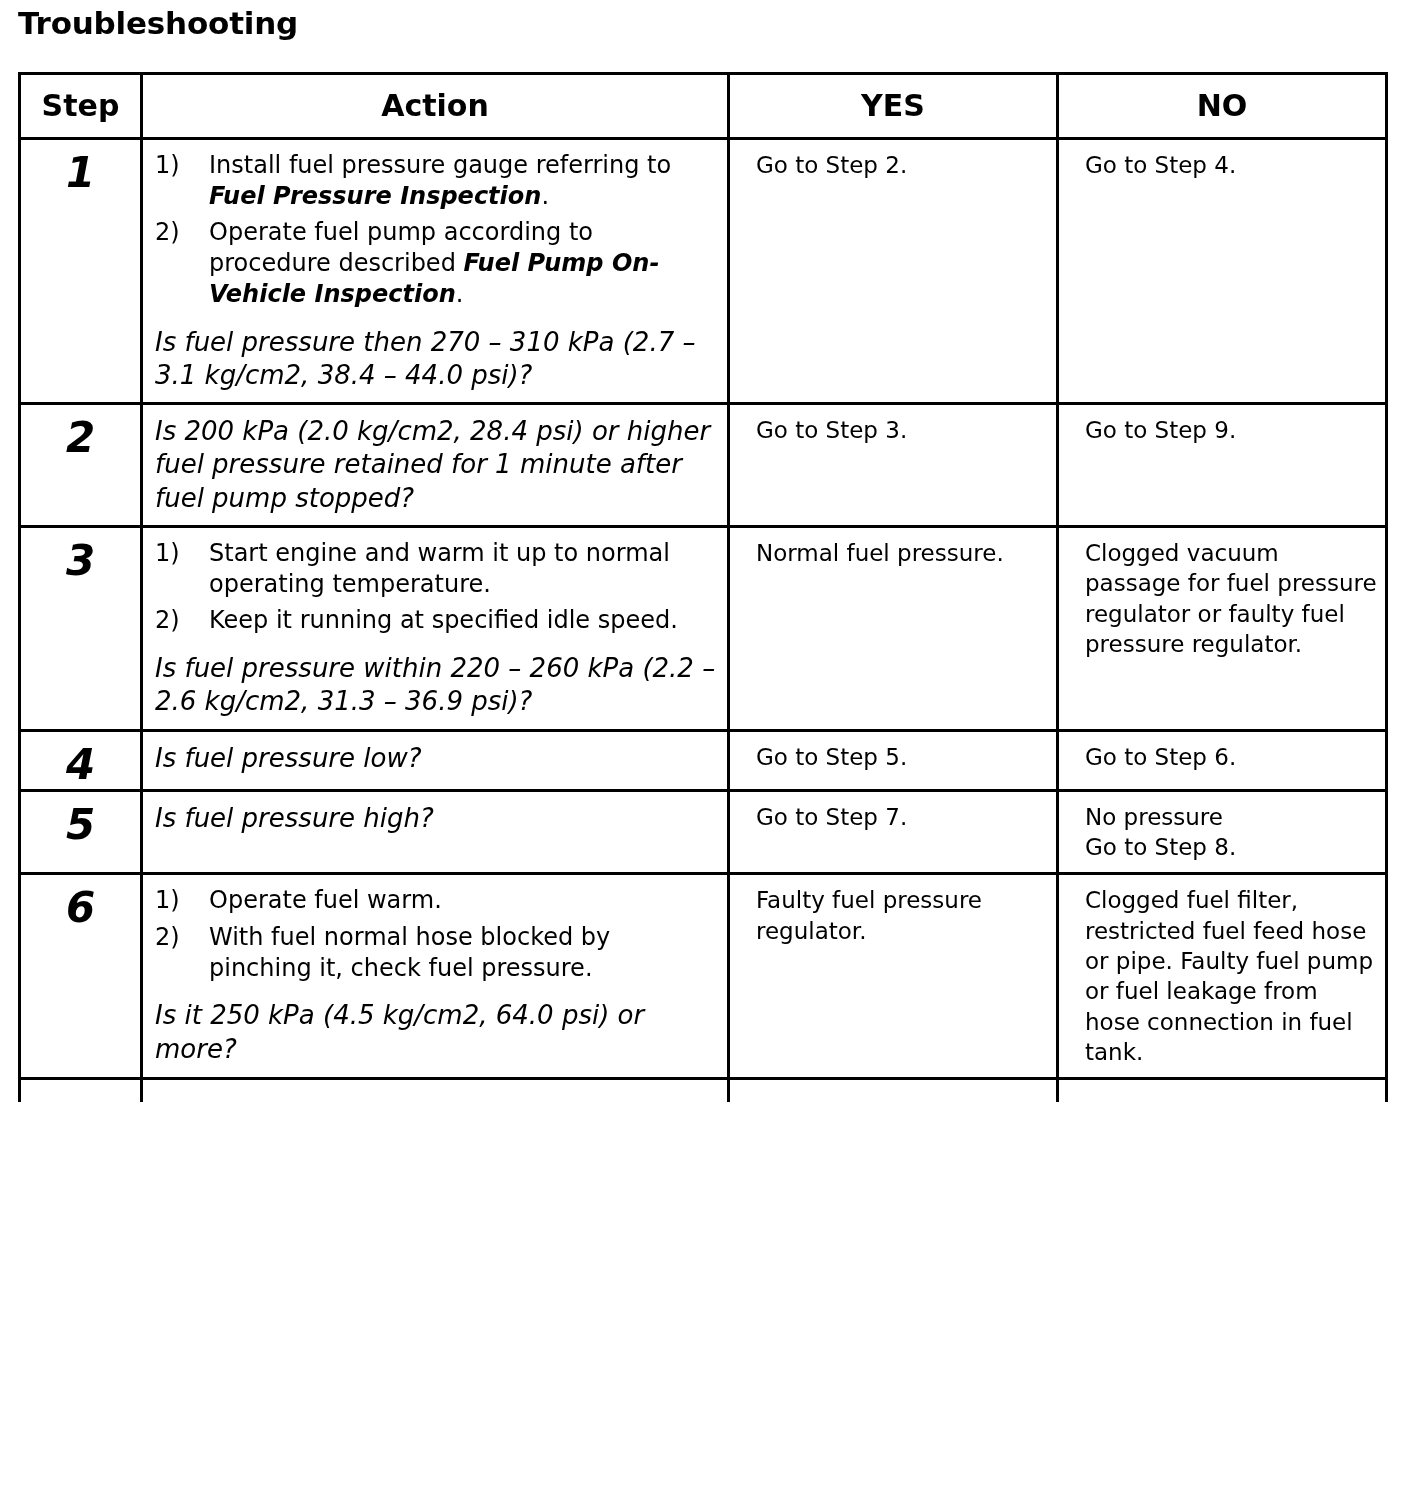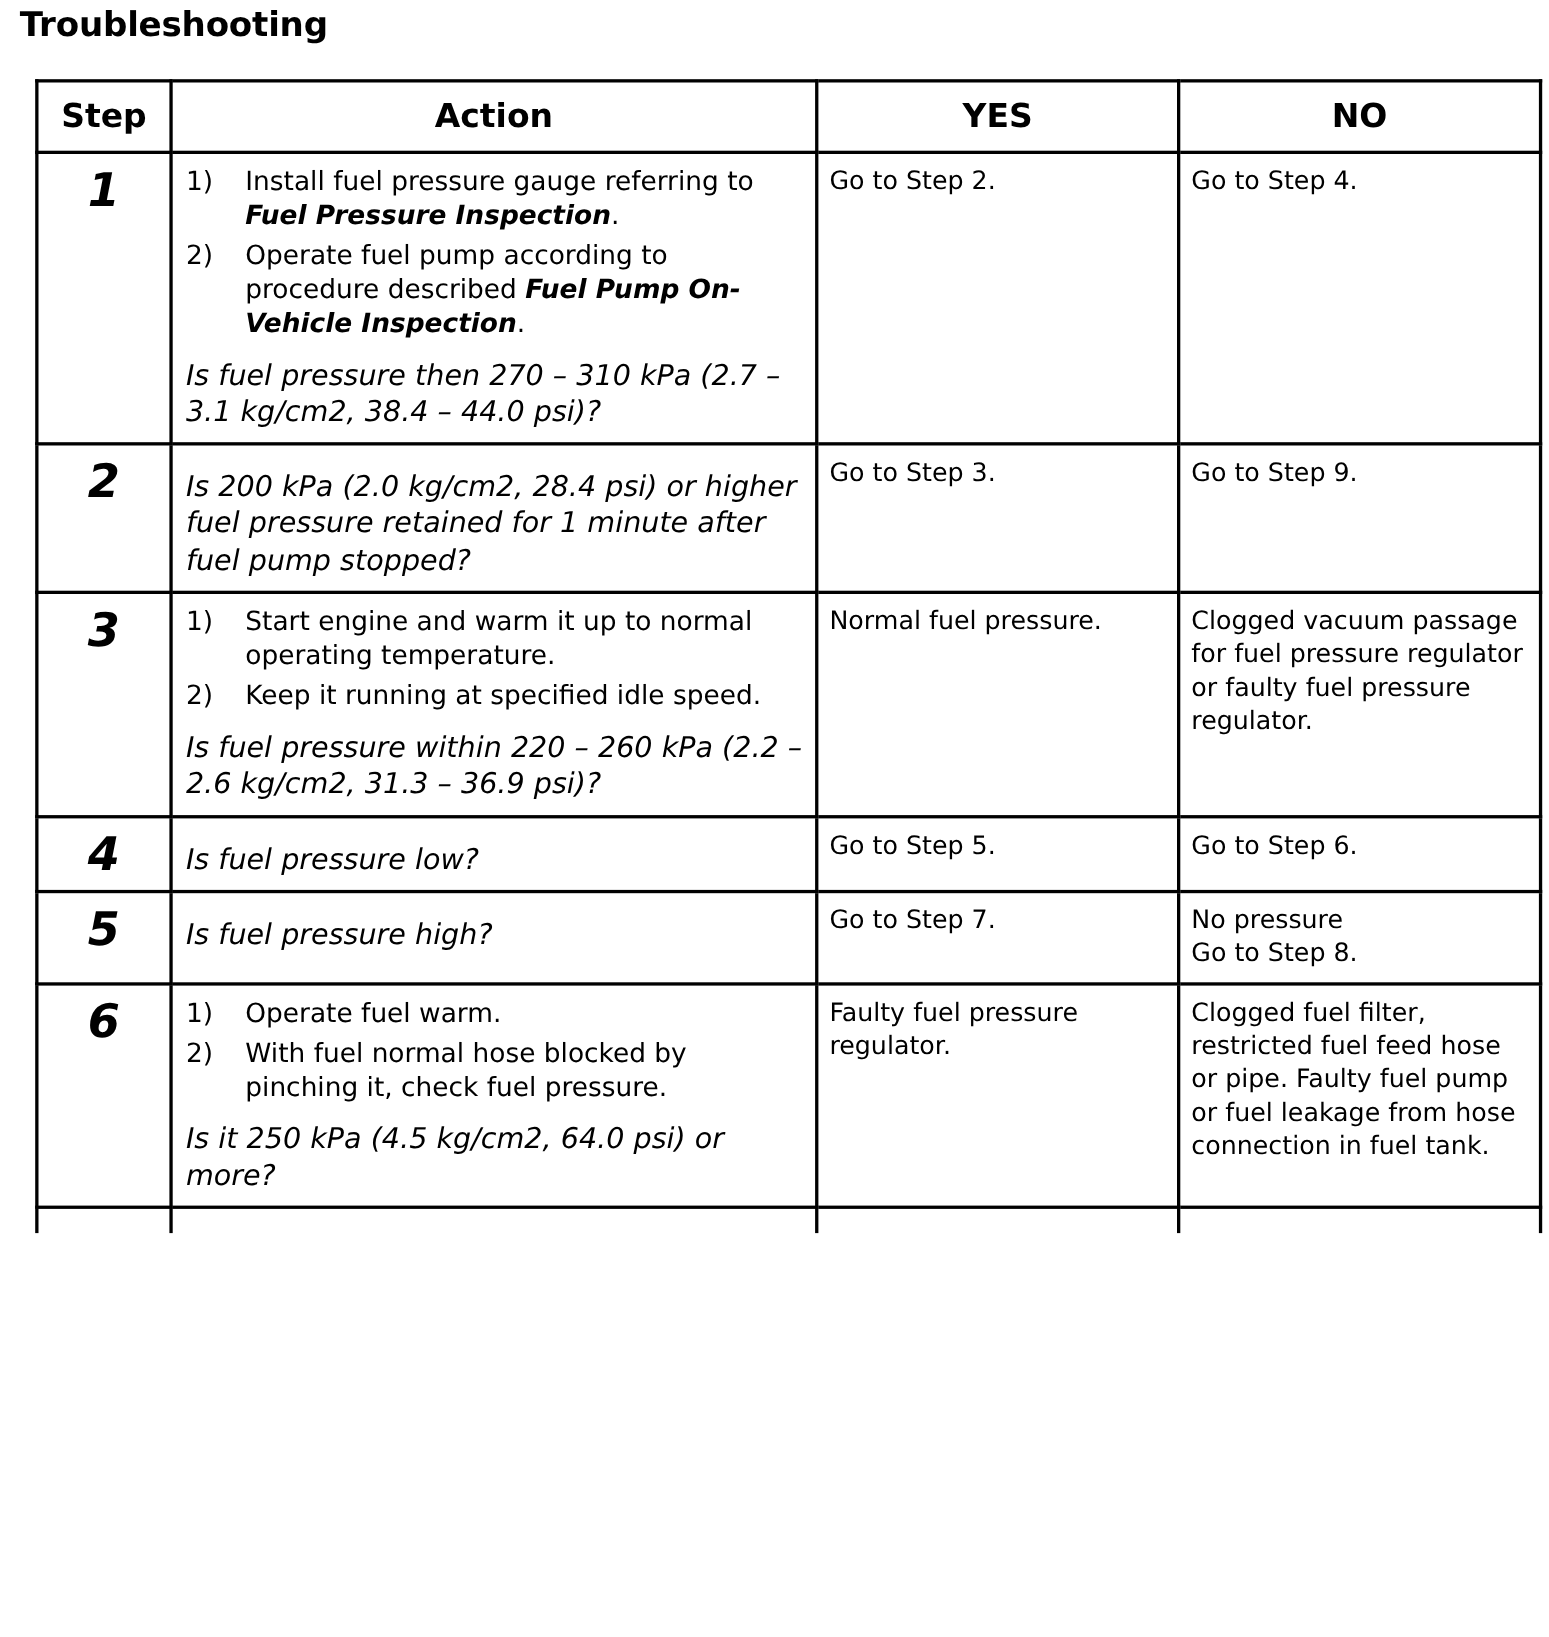--- a/index.html
+++ b/index.html
@@ -28,21 +28,21 @@
     top: 6px;
     font-size: 31px;
     font-weight: bold;
     letter-spacing: -0.2px;
     line-height: 1.1;
     font-family: "DejaVu Sans", "Liberation Sans", sans-serif;
   }
 
   .ts-table {
     position: absolute;
-    left: 32px;
+    left: 18px;
     top: 72px;
     width: 1367px;
     border-collapse: collapse;
     table-layout: fixed;
   }
 
   .ts-table td,
   .ts-table th {
     border: 3px solid #000000;
     vertical-align: top;
@@ -79,21 +79,21 @@
 
   
   td.action-cell {
     padding: 10px 10px 10px 12px;
     font-size: 24px;
     line-height: 1.3;
   }
 
   
   td.result-cell {
-    padding: 10px 8px 10px 10px;
+    padding: 10px 8px 10px 26px;
     font-size: 23px;
     line-height: 1.32;
   }
 
   
   ol.substeps {
     list-style: none;
     margin: 0;
     padding: 0;
   }
@@ -113,21 +113,21 @@
   }
 
   .question {
     margin-top: 16px;
     font-style: italic;
     font-weight: normal;
     font-size: 26px;
     line-height: 1.28;
   }
   .question.tight {
-    margin-top: 12px;
+    margin-top: 0;
   }
 
   .emph {
     font-style: italic;
     font-weight: bold;
   }
 
   .result-line {
     display: block;
   }

